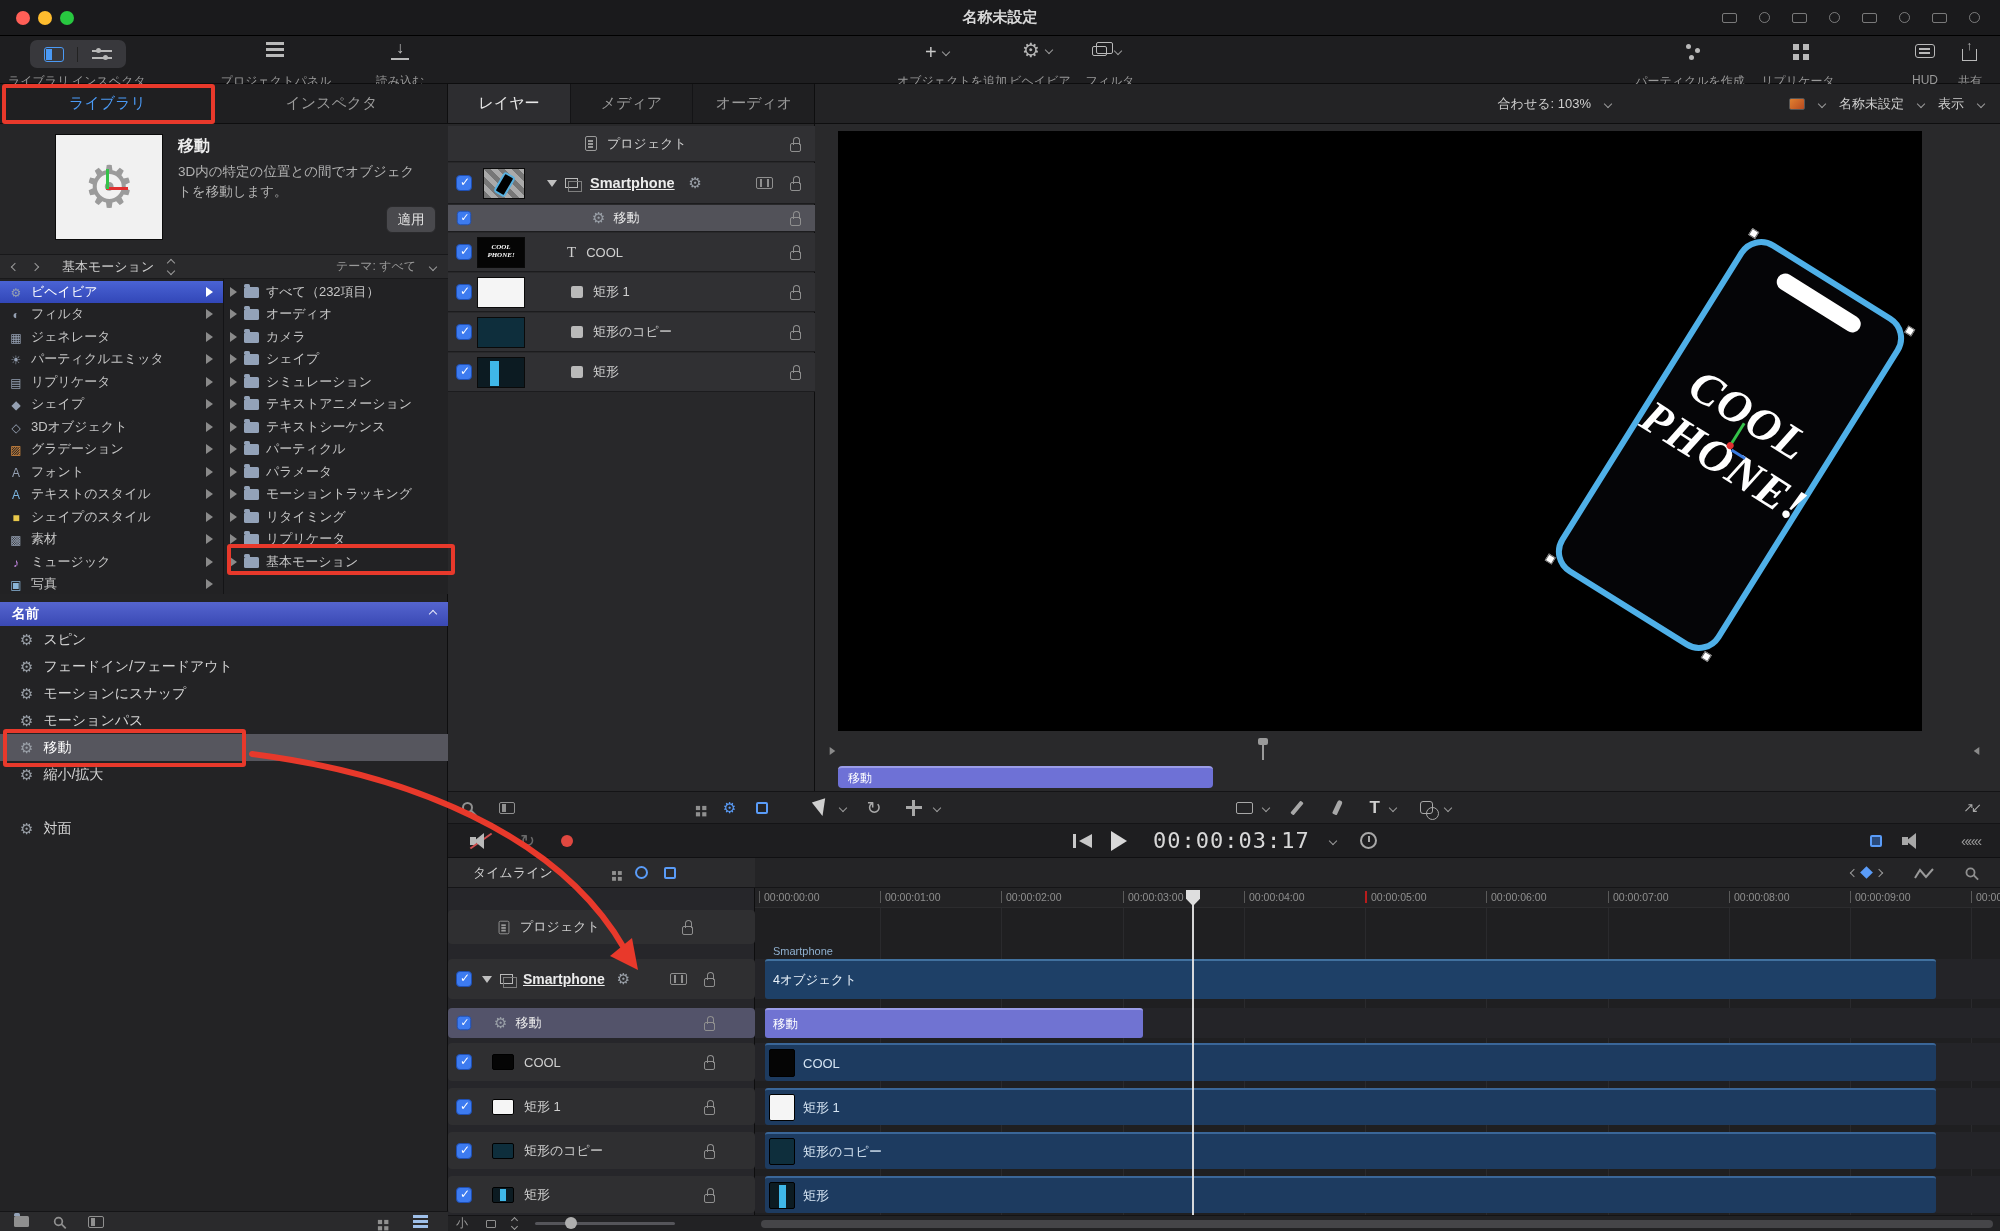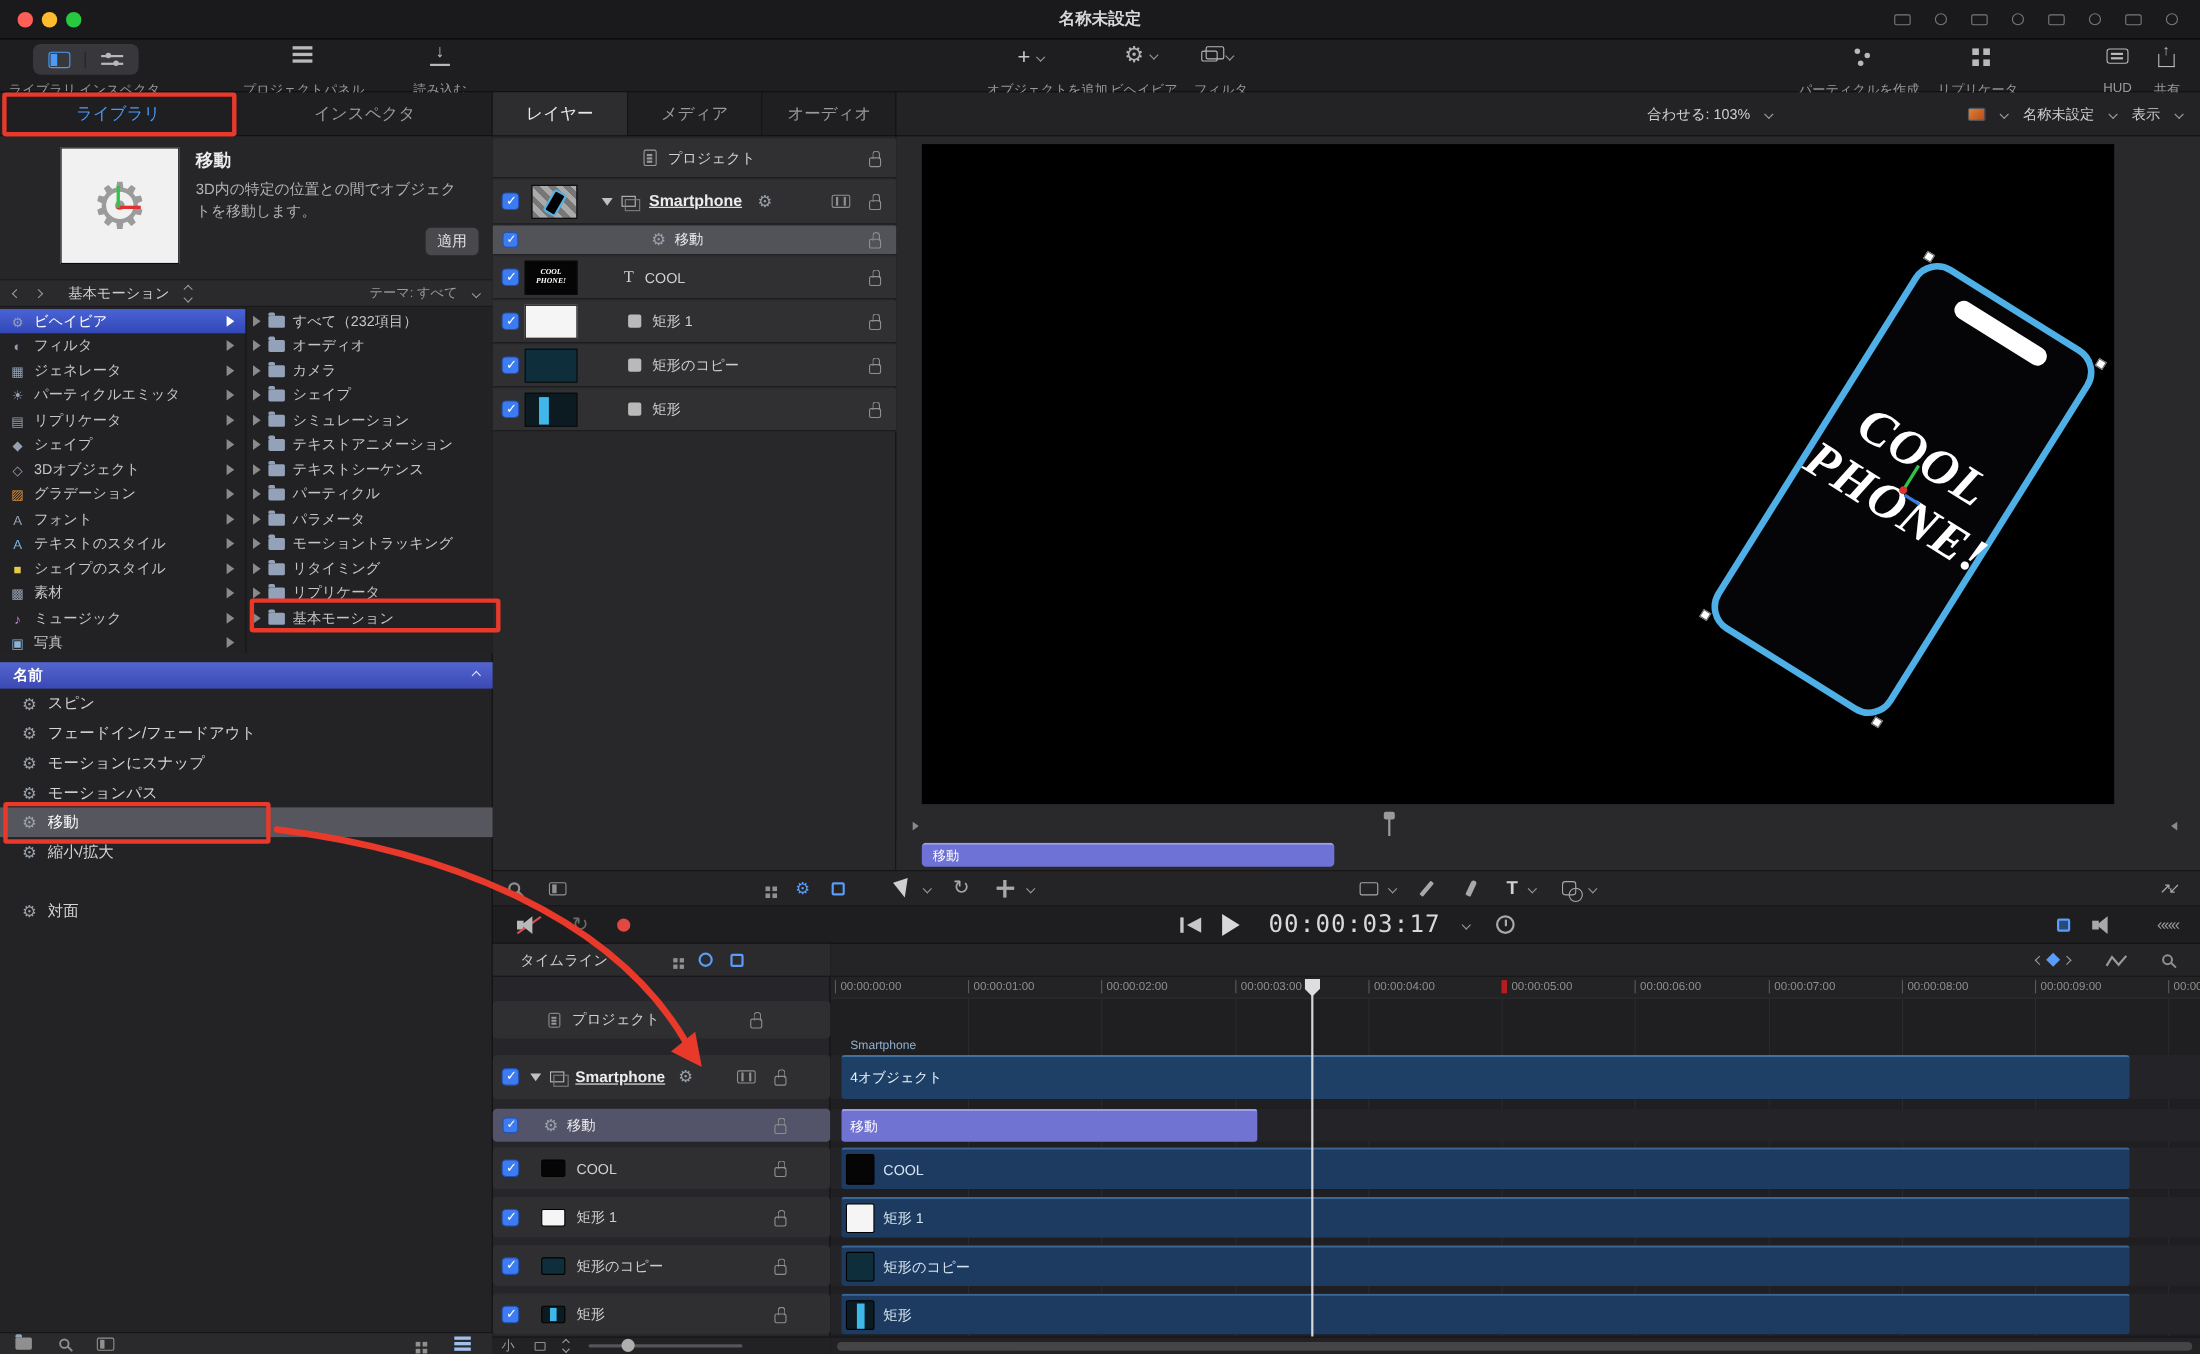--- a/index.html
+++ b/index.html
@@ -622,21 +622,21 @@
         </svg>
       <span class="srch" style="position:absolute;right:24px;transform:scale(.9)"></span>
     </div>
 
     <div class="abs" style="left:0;top:30px;width:1245px;height:20px;background:#232325;border-bottom:1px solid #2c2c2e">
       <span class="abs" style="left:4px;top:3px;border-left:1px solid #5a5a5a;padding-left:4px;font-size:10.5px;color:#8f8f8f;white-space:nowrap">00:00:00:00</span>
       <span class="abs" style="left:125px;top:3px;border-left:1px solid #5a5a5a;padding-left:4px;font-size:10.5px;color:#8f8f8f;white-space:nowrap">00:00:01:00</span>
       <span class="abs" style="left:246px;top:3px;border-left:1px solid #5a5a5a;padding-left:4px;font-size:10.5px;color:#8f8f8f;white-space:nowrap">00:00:02:00</span>
       <span class="abs" style="left:368px;top:3px;border-left:1px solid #5a5a5a;padding-left:4px;font-size:10.5px;color:#8f8f8f;white-space:nowrap">00:00:03:00</span>
       <span class="abs" style="left:489px;top:3px;border-left:1px solid #5a5a5a;padding-left:4px;font-size:10.5px;color:#8f8f8f;white-space:nowrap">00:00:04:00</span>
-      <span class="abs" style="left:610px;top:3px;border-left:5px solid #b91c1c;padding-left:4px;font-size:10.5px;color:#8f8f8f;white-space:nowrap">00:00:05:00</span>
+      <span class="abs" style="left:610px;top:3px;border-left:2px solid #b91c1c;padding-left:4px;font-size:10.5px;color:#8f8f8f;white-space:nowrap">00:00:05:00</span>
       <span class="abs" style="left:731px;top:3px;border-left:1px solid #5a5a5a;padding-left:4px;font-size:10.5px;color:#8f8f8f;white-space:nowrap">00:00:06:00</span>
       <span class="abs" style="left:853px;top:3px;border-left:1px solid #5a5a5a;padding-left:4px;font-size:10.5px;color:#8f8f8f;white-space:nowrap">00:00:07:00</span>
       <span class="abs" style="left:974px;top:3px;border-left:1px solid #5a5a5a;padding-left:4px;font-size:10.5px;color:#8f8f8f;white-space:nowrap">00:00:08:00</span>
       <span class="abs" style="left:1095px;top:3px;border-left:1px solid #5a5a5a;padding-left:4px;font-size:10.5px;color:#8f8f8f;white-space:nowrap">00:00:09:00</span>
       <span class="abs" style="left:1216px;top:3px;border-left:1px solid #5a5a5a;padding-left:4px;font-size:10.5px;color:#8f8f8f;white-space:nowrap">00:00:10:00</span>
     </div>
 
     <div class="abs" style="left:0;top:50px;width:1245px;height:307px">
       <span class="abs" style="left:125px;top:0;width:1px;height:307px;background:#2a2a2d"></span>
       <span class="abs" style="left:246px;top:0;width:1px;height:307px;background:#2a2a2d"></span>

